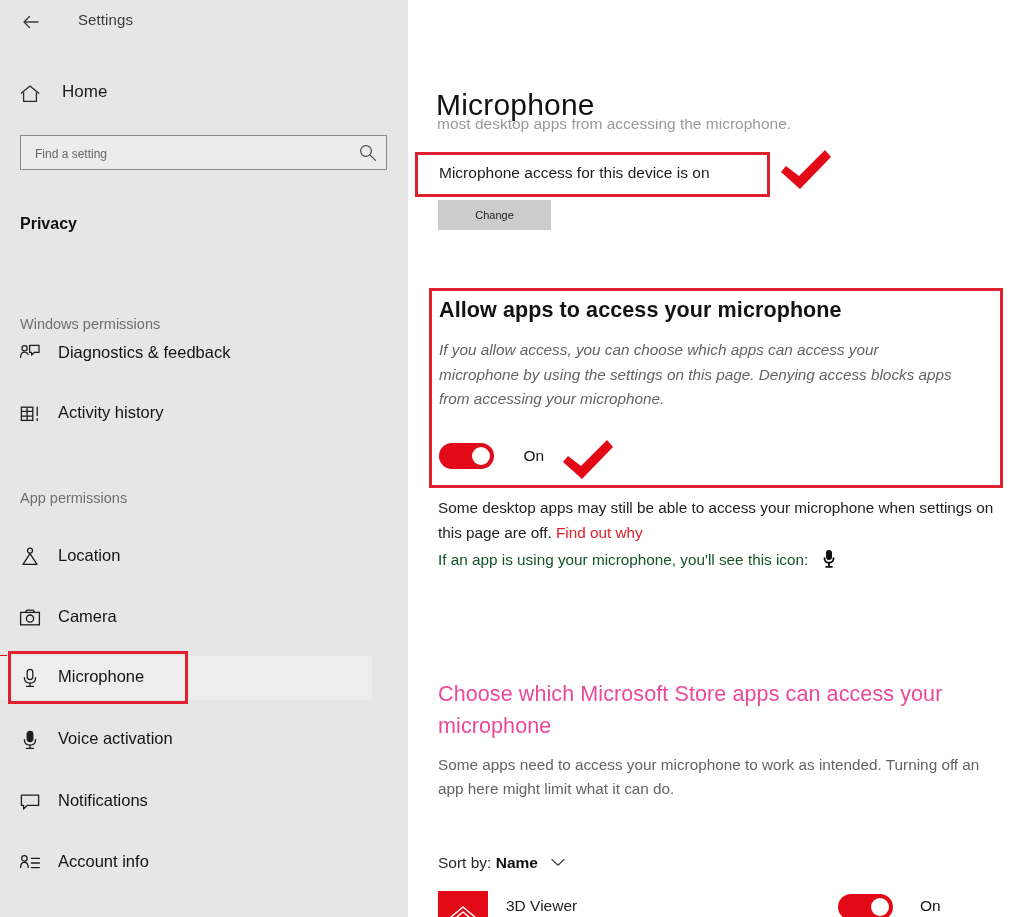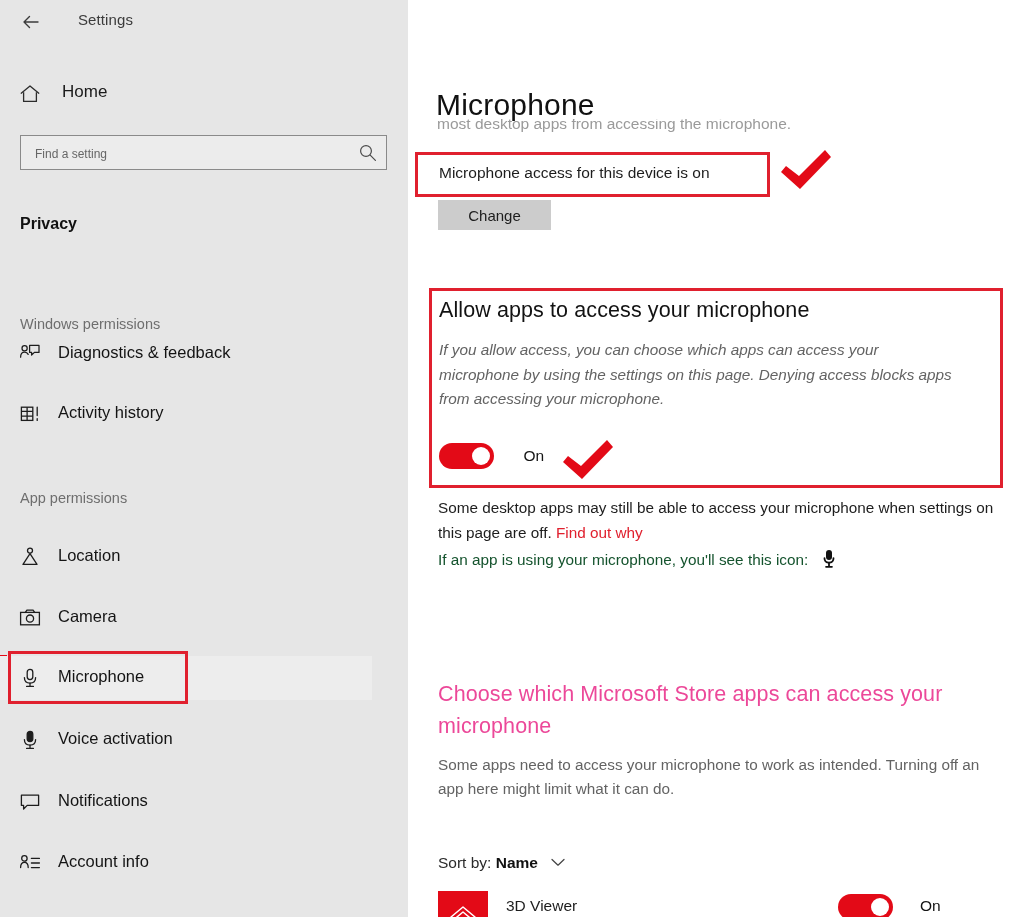--- a/index.html
+++ b/index.html
@@ -150,31 +150,31 @@
     left: 31px; top: 164px;
     font-size: 15.5px; color: #1d1d1d;
   }
   #change-button {
     position: absolute;
     left: 30px; top: 200px;
     width: 113px; height: 30px;
     background: #cccccc;
     border: none;
     font-family: "Liberation Sans", sans-serif;
-    font-size: 15px; color: #1d1d1d;
+    font-size: 11px; color: #1d1d1d;
     cursor: pointer;
     text-align: center;
   }
 
   .h2 {
     font-size: 21.5px; color: #121212; font-weight: normal;
     margin: 0; letter-spacing: .1px;
   }
   #allow-apps-heading {
-    position: absolute; left: 31px; top: 298px;
+    position: absolute; left: 31px; top: 298px; font-weight: bold;
   }
   .body-text {
     font-size: 15.3px; color: #636363; line-height: 24.5px;
   }
   #allow-apps-desc {
     position: absolute;
     left: 31px; top: 338px; width: 520px; font-style: italic;
   }
 
   #allow-apps-toggle-row {

